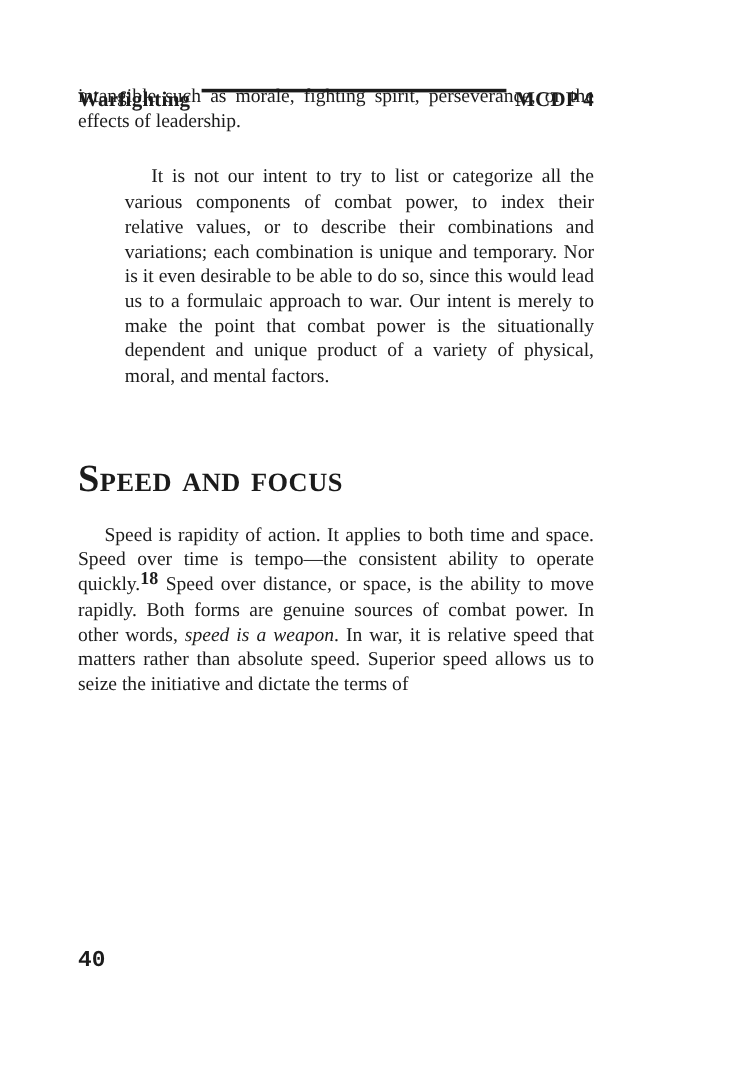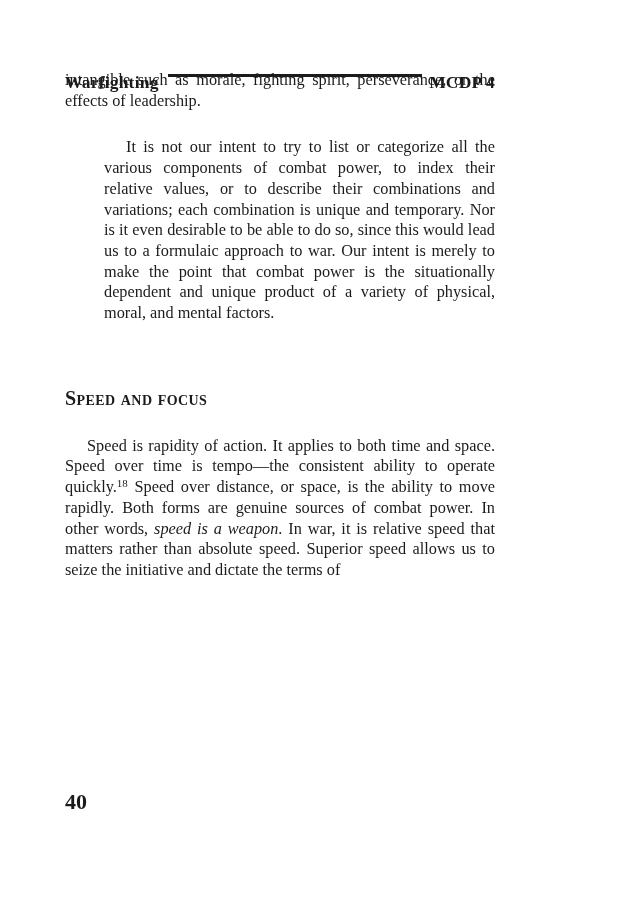--- a/index.html
+++ b/index.html
@@ -45,41 +45,43 @@
   .para {
     margin: 0;
     text-align: justify;
     text-justify: inter-word;
   }
   .indent { text-indent: 22px; }
   .para-1 { margin-top: 70px; }
   .para-2 { margin-top: 26px; margin-left: 39px; }
   .section-heading {
     margin: 59px 0 0 0;
-    font-size: 20px;
+    font-size: 32px;
     line-height: 30px;
     font-weight: bold;
     font-variant: small-caps;
     letter-spacing: 0.4px;
   }
   .para-3 { margin-top: 28px; }
   .para-4 { margin-top: 23px; }
   .fn-ref {
-    font-size: 11px;
+    font-size: 15px;
     line-height: 0;
     vertical-align: baseline;
     position: relative;
     top: -5.5px;
+    font-weight: bold;
   }
   .footer {
     position: absolute;
     top: 789px;
     left: 65px;
     font-weight: bold;
-    font-size: 22px;
+    font-size: 19px;
+    font-family: Liberation Mono, monospace;
   }
   i { font-style: italic; }
 </style>
 </head>
 <body>
 
 <div class="page">
 
   <div class="header">
     <span>Warfighting</span>

